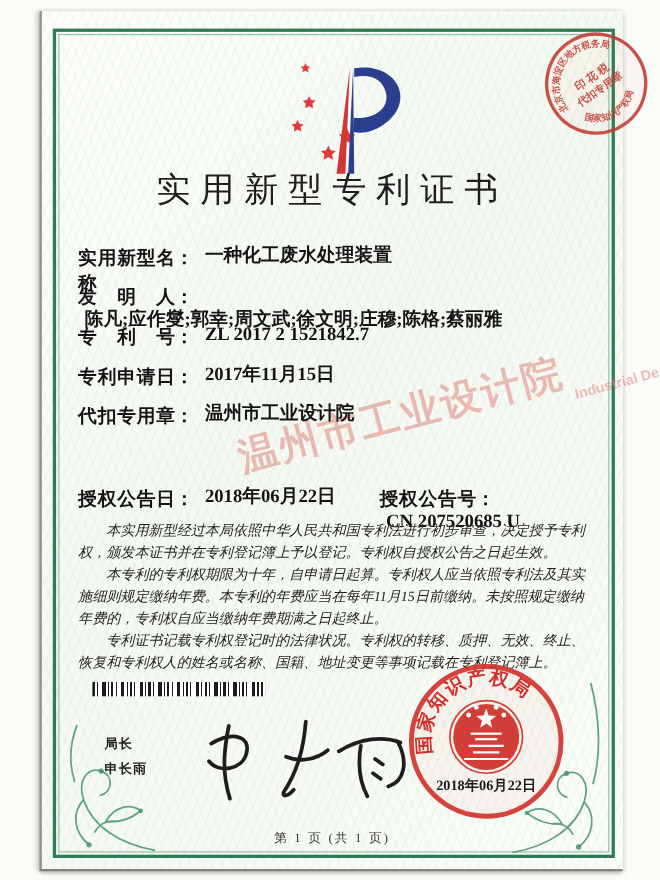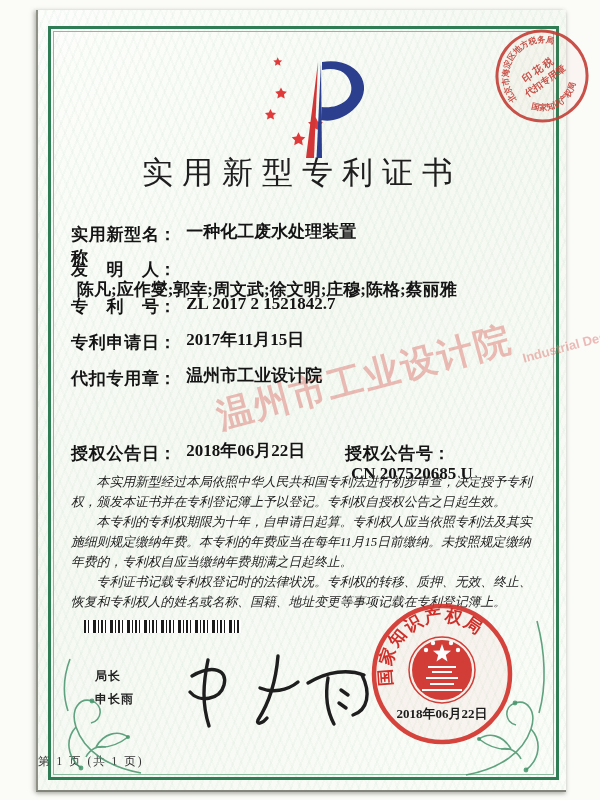--- a/index.html
+++ b/index.html
@@ -47,21 +47,21 @@
   
   .barcode{
     position:absolute;left:46px;top:610px;width:157px;height:13px;
     background:repeating-linear-gradient(90deg,
       #1c1c1c 0 2px,#fff 2px 4px,#1c1c1c 4px 5px,#fff 5px 9px,
       #1c1c1c 9px 12px,#fff 12px 14px,#1c1c1c 14px 15px,#fff 15px 17px);
   }
   .signer{position:absolute;left:57px;top:655px;font-size:12px;font-weight:600;color:#222;line-height:23px;letter-spacing:1px;}
   .signature{position:absolute;left:130px;top:628px;}
   .seal{position:absolute;left:318px;top:578px;}
-  .footer{position:absolute;left:0;right:0;top:744px;font-size:11.5px;color:#333;letter-spacing:2px;}
+  .footer{position:absolute;left:0;right:0;top:744px;text-align:center;font-size:11.5px;color:#333;letter-spacing:2px;}
   .corner-bl{position:absolute;left:8px;bottom:12px;}
   .corner-br{position:absolute;right:5px;bottom:10px;transform:scaleX(-1);}
   .logo{position:absolute;left:214px;top:46px;}
   .tax-stamp{position:absolute;left:486px;top:20px;transform:rotate(-35deg);opacity:.88;}
 </style>
 </head>
 <body>
 
 <div class="page">
   <div class="frame">

